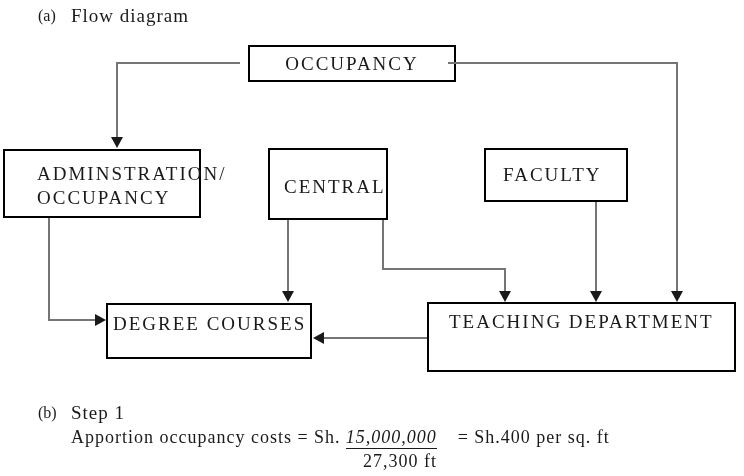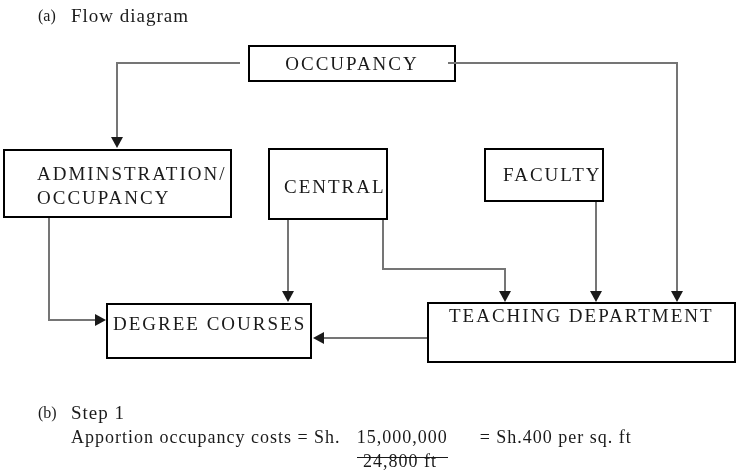--- a/index.html
+++ b/index.html
@@ -40,53 +40,53 @@
     border-bottom:6px solid transparent;
     border-left:11px solid #1a1a1a;
   }
   .arrow-left{
     position:absolute;width:0;height:0;
     border-top:6px solid transparent;
     border-bottom:6px solid transparent;
     border-right:11px solid #1a1a1a;
   }
   .formula{font-size:18px;letter-spacing:1px;white-space:nowrap;}
-  .numerator{border-bottom:1.5px solid #1a1a1a;padding-bottom:10px;margin:0 16px;}
+  .numerator{border-bottom:1.5px solid #1a1a1a;padding-bottom:1px;margin:0 5px;font-style:italic;}
   .suffix{margin-left:16px;}
 </style>
 </head>
 <body>
 
 <div class="page">
 
   <span class="abs sec-label" style="left:38px;top:7px;">(a)</span>
   <span class="abs sec-title" style="left:71px;top:5px;">Flow diagram</span>
 
   <div class="box" style="left:240px;top:45px;width:208px;height:37px;align-items:center;margin-left:8px;">
     <span>OCCUPANCY</span>
   </div>
 
-  <div class="box" style="left:3px;top:149px;width:229px;height:69px;padding-left:32px;padding-top:4px;">
+  <div class="box" style="left:3px;top:149px;width:198px;height:69px;padding-left:32px;padding-top:4px;">
     <span>ADMINSTRATION/</span>
     <span>OCCUPANCY</span>
   </div>
 
   <div class="box" style="left:268px;top:148px;width:120px;height:72px;padding-left:14px;padding-top:6px;">
     <span>CENTRAL</span>
   </div>
 
-  <div class="box" style="left:484px;top:148px;width:120px;height:54px;padding-left:17px;">
+  <div class="box" style="left:484px;top:148px;width:144px;height:54px;padding-left:17px;">
     <span>FACULTY</span>
   </div>
 
   <div class="box" style="left:106px;top:303px;width:206px;height:56px;padding-left:5px;justify-content:flex-start;padding-top:7px;">
     <span>DEGREE COURSES</span>
   </div>
 
-  <div class="box" style="left:427px;top:302px;width:309px;height:61px;padding-left:20px;justify-content:flex-start;padding-top:0;">
+  <div class="box" style="left:427px;top:302px;width:309px;height:70px;padding-left:20px;justify-content:flex-start;padding-top:6px;">
     <span>TEACHING DEPARTMENT</span>
   </div>
 
   <div class="hline" style="left:117px;top:62px;width:123px;"></div>
   <div class="vline" style="left:116px;top:62px;height:76px;"></div>
   <div class="arrow-down" style="left:111px;top:137px;"></div>
 
   <div class="hline" style="left:448px;top:62px;width:230px;"></div>
   <div class="vline" style="left:676px;top:62px;height:230px;"></div>
   <div class="arrow-down" style="left:671px;top:291px;"></div>
@@ -108,15 +108,15 @@
 
   <div class="hline" style="left:324px;top:337px;width:103px;"></div>
   <div class="arrow-left" style="left:313px;top:332px;"></div>
 
   <span class="abs sec-label" style="left:38px;top:404px;">(b)</span>
   <span class="abs sec-title" style="left:71px;top:402px;text-align:right;">Step 1</span>
 
   <div class="abs formula" style="left:71px;top:427px;">
     <span>Apportion occupancy costs = Sh.</span><span class="numerator">15,000,000</span><span class="suffix">= Sh.400 per sq. ft</span>
   </div>
-  <span class="abs formula" style="left:363px;top:451px;">24,800 ft</span>
+  <span class="abs formula" style="left:363px;top:451px;">27,300 ft</span>
 
 </div>
 
 </body></html>

